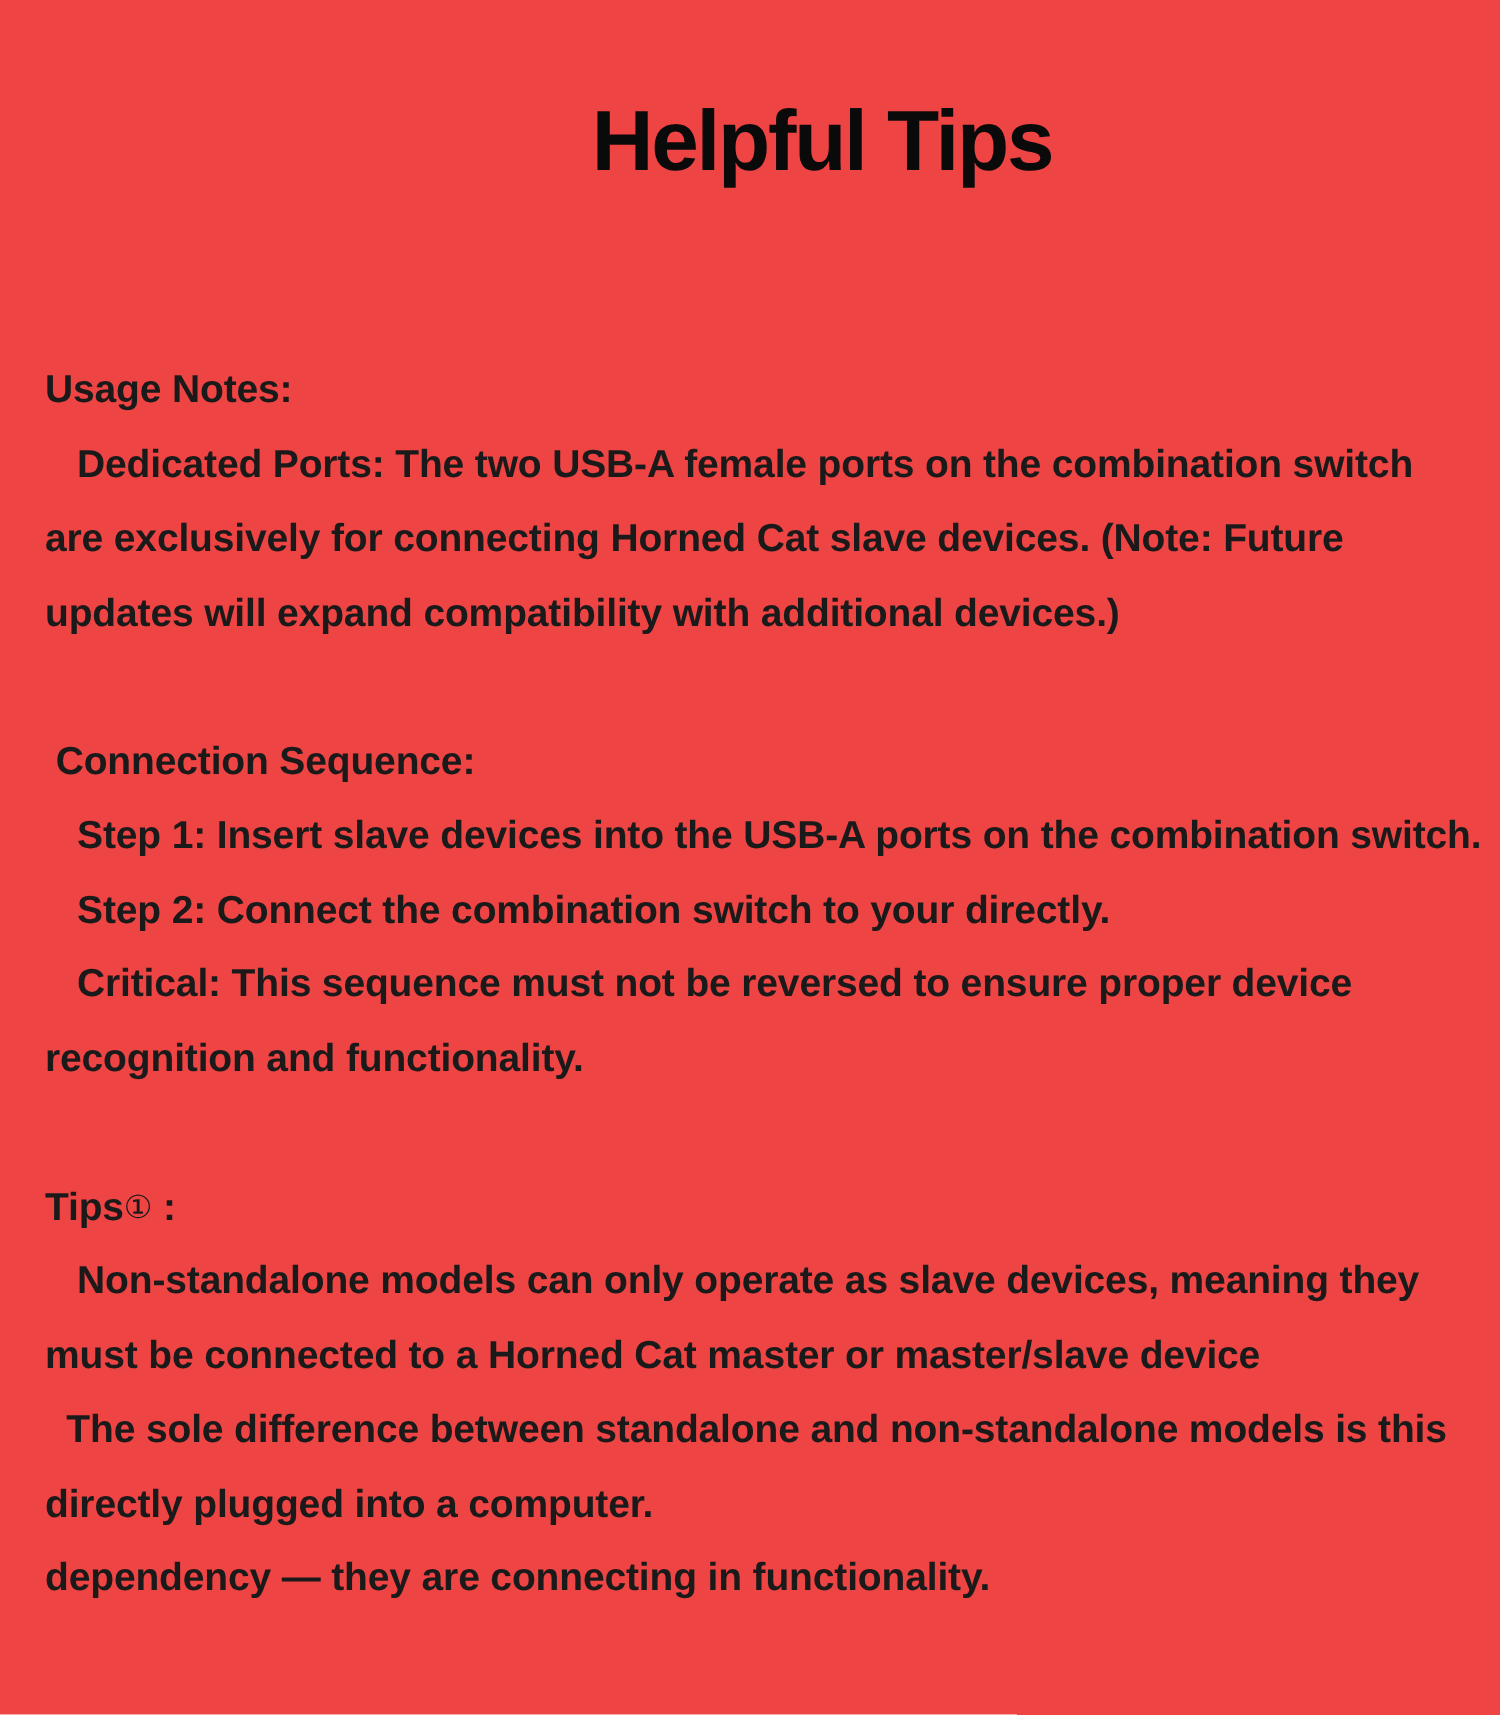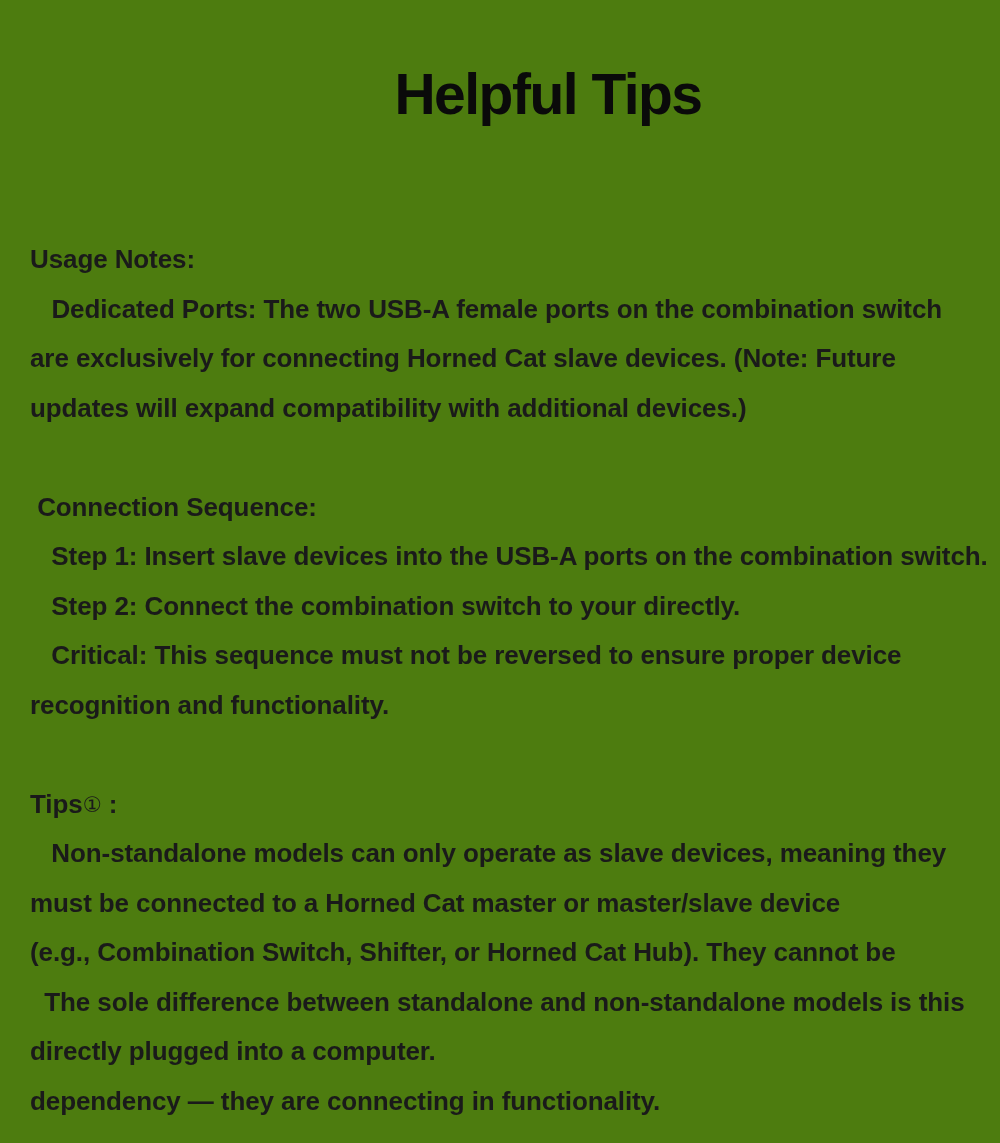--- a/index.html
+++ b/index.html
@@ -4,21 +4,21 @@
 <style>
   html, body {
     margin: 0;
     padding: 0;
     background: #ffffff;
   }
   .page {
     position: relative;
     width: 1000px;
     height: 1143px;
-    background: #4d7c0f;
+    background: #ef4444;
     overflow: hidden;
     font-family: "Liberation Sans", sans-serif;
     color: #1a1a1a;
   }
   .doc-title {
     margin: 0;
     padding-top: 62px;
     width: 1096px;
     text-align: center;
     font-size: 57px;
@@ -67,19 +67,18 @@
         <div class="text-line"><span class="run"> </span><span class="run bold">Connection Sequence</span><span class="run">:</span></div>
         <div class="text-line"><span class="run">   Step 1: Insert slave devices into the USB-A ports on the combination switch.</span></div>
         <div class="text-line"><span class="run">   Step 2: Connect the combination switch to your directly.</span></div>
         <div class="text-line"><span class="run">   Critical: This sequence </span><span class="run bold">must not be reversed</span><span class="run"> to ensure proper device</span></div>
         <div class="text-line"><span class="run">recognition and functionality.</span></div>
       </section>
       <section class="doc-section">
         <div class="text-line"><span class="run bold">Tips</span><span class="run symbol">①</span><span class="run"> :</span></div>
         <div class="text-line"><span class="run">   Non-standalone models can only operate as slave devices, meaning they</span></div>
         <div class="text-line"><span class="run bold">must be connected to a Horned Cat master or master/slave device</span></div>
-        <div class="text-line"><span class="run">(e.g., Combination Switch, Shifter, or Horned Cat Hub). They </span><span class="run bold">cannot be</span></div>
         <div class="text-line"><span class="run">  The sole difference between standalone and non-standalone models is this</span></div>
         <div class="text-line"><span class="run bold">directly plugged into a computer</span><span class="run">.</span></div>
         <div class="text-line"><span class="run">dependency — they are connecting in functionality.</span></div>
       </section>
     </div>
 </div>
 
 </body></html>

